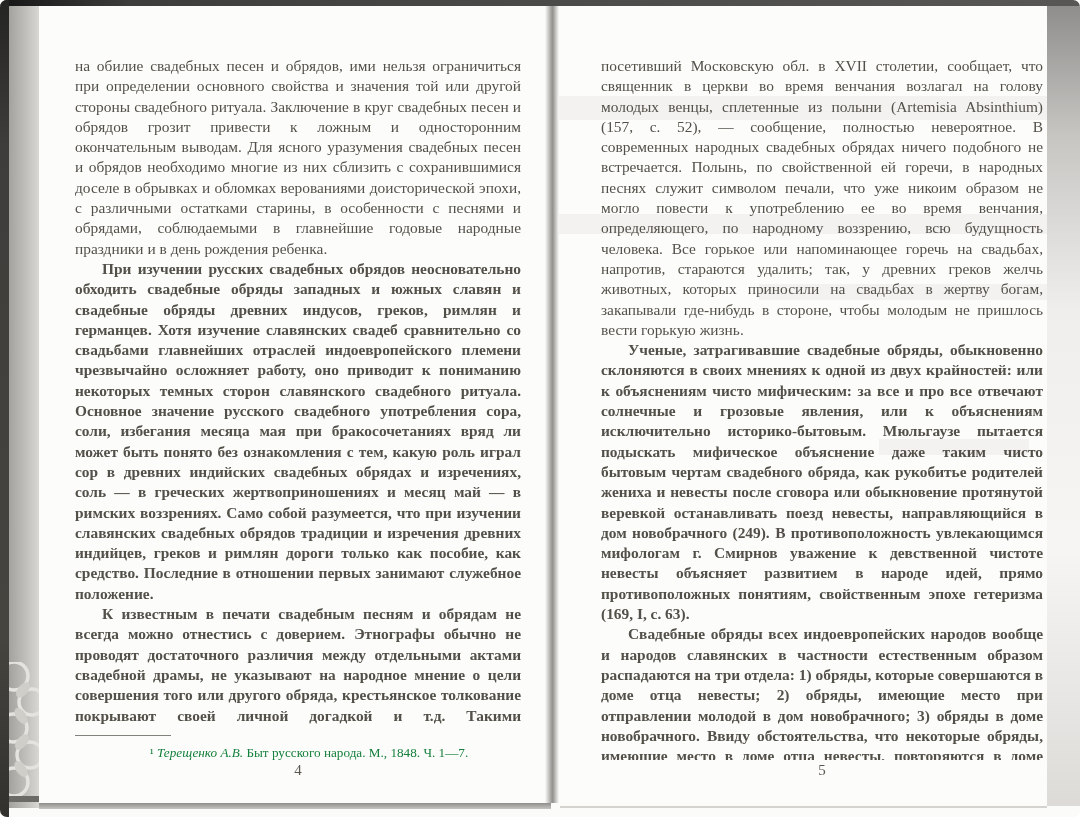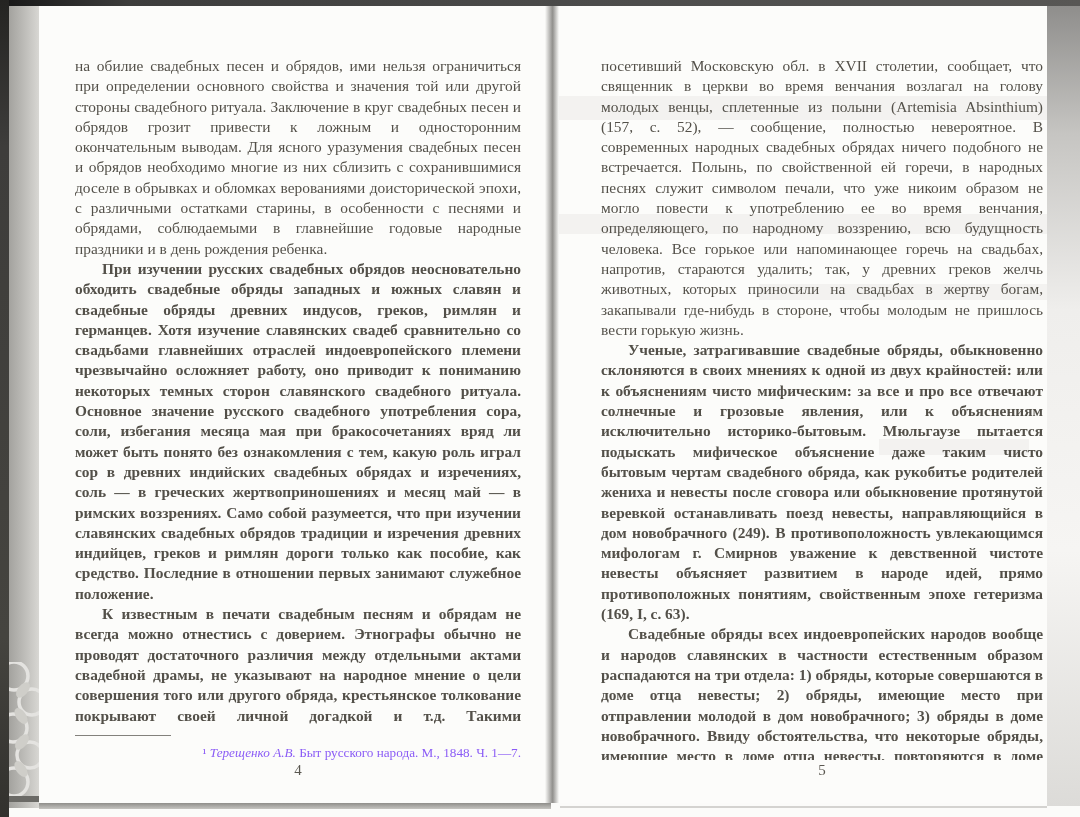--- a/index.html
+++ b/index.html
@@ -1,19 +1,20 @@
 <!DOCTYPE html>
 <html lang="ru"><head>
 <meta charset="utf-8">
 <style>
   html,body { margin:0; padding:0; background:#ffffff; }
   .scan {
     position:relative; width:1080px; height:817px; overflow:hidden;
     background:#fbfbf9;
     font-family:"Liberation Serif","DejaVu Serif",serif;
+    border-radius:7px;
   }
   
   .top-strip { position:absolute; left:0; top:0; width:1080px; height:6px;
     background:linear-gradient(to right,#161616,#3d3d3c 12%,#4c4c4b 55%,#585755); }
   .left-bar { position:absolute; left:0; top:0; width:9px; height:817px;
     background:linear-gradient(to bottom,#242422,#3e3d3b 18%,#45443f 78%,#32312d); }
   .left-edge { position:absolute; left:9px; top:6px; width:30px; height:802px;
     background:linear-gradient(to right,#a3a29e,#c2c1bd 60%,#d8d7d3); overflow:hidden; }
   .left-edge svg { position:absolute; left:0; bottom:6px; }
   .right-band { position:absolute; left:1047px; top:6px; width:33px; height:800px;
@@ -32,21 +33,21 @@
   
   .textcol { position:absolute; top:50px; color:#535049; font-size:15.4px;
     line-height:20.3px; text-align:justify; hyphens:auto; overflow:hidden; }
   .textcol.l { left:36px; width:446px; height:678px; }   
   .textcol.r { left:42px; width:442px; height:704px; }   
   p.para { margin:0; }
   p.para.indent { text-indent:27px;font-weight:bold; }
 
   .footnote-area { position:absolute; left:36px; top:729px; width:446px; }
   .fn-rule { width:96px; height:0; border-top:1px solid #83817c; margin:0 0 8px 0; }
-  .footnote { font-size:13.2px; line-height:17px; color:#8b5cf6; padding-left:22px; text-align:right; }
+  .footnote { font-size:13.2px; line-height:17px; color:#15803d; padding-left:22px; text-align:center; }
   .footnote .fn-author { font-style:italic; }
 
   .page-num { position:absolute; top:756px; text-align:center; font-size:15px; color:#5a5750; }
   .page-num.l { left:36px; width:446px; }
   .page-num.r { left:42px; width:442px; }
 
   
   .artifact { position:absolute; background:rgba(70,68,62,0.05); }
   .a1 { left:0;   top:90px;  width:488px; height:24px; }
   .a2 { left:0;   top:208px; width:488px; height:20px; }

